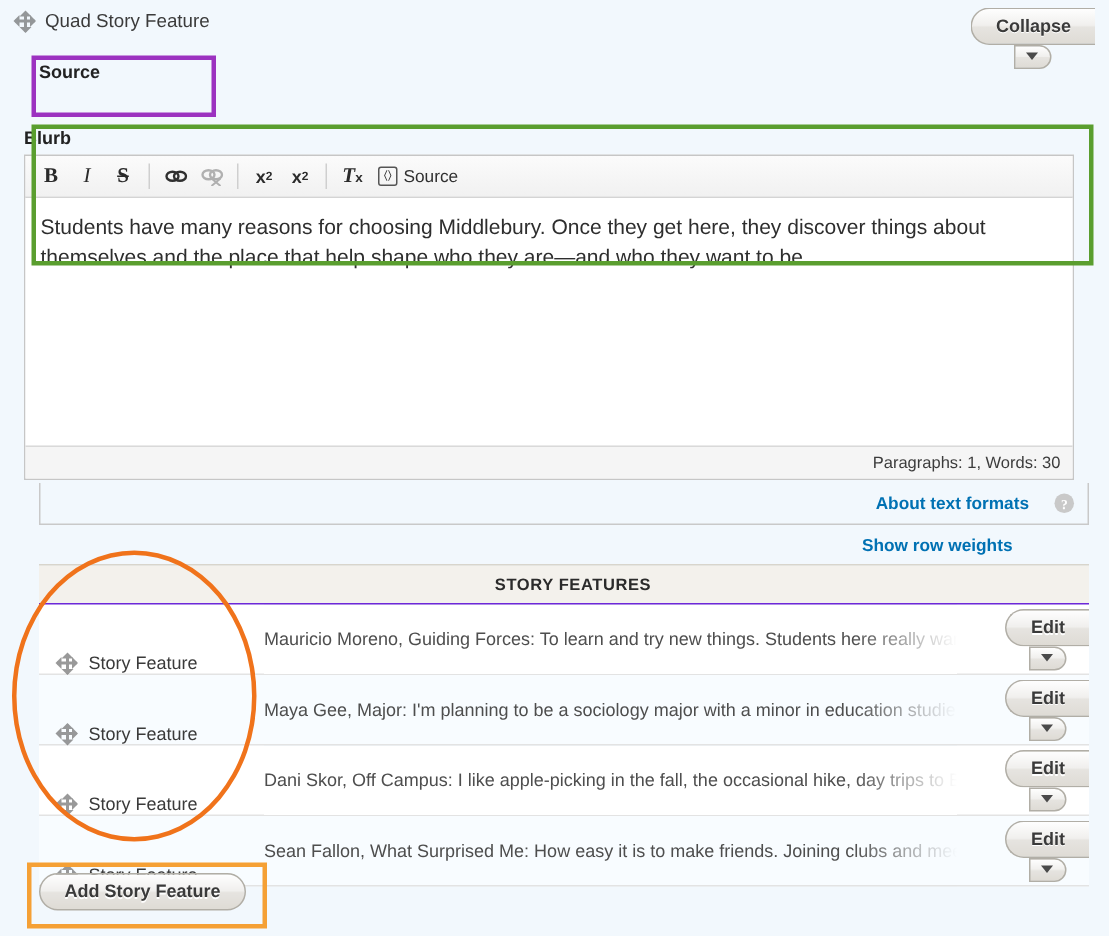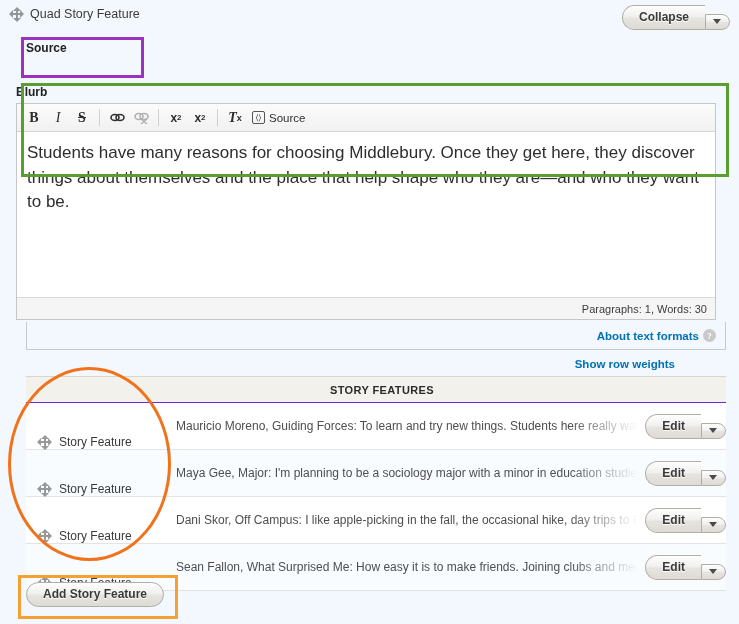--- a/index.html
+++ b/index.html
@@ -54,21 +54,21 @@
   .cross-arrows span {
     position: absolute;
     width: 0; height: 0;
   }
   .cross-arrows .up    { left: 2.5px;  top: -1px;  border-left: 4px solid transparent; border-right: 4px solid transparent; border-bottom: 4px solid #5c5c5c; }
   .cross-arrows .down  { left: 2.5px;  bottom: -1px; border-left: 4px solid transparent; border-right: 4px solid transparent; border-top: 4px solid #5c5c5c; }
   .cross-arrows .left  { top: 2.5px; left: -1px;  border-top: 4px solid transparent; border-bottom: 4px solid transparent; border-right: 4px solid #5c5c5c; }
   .cross-arrows .right { top: 2.5px; right: -1px; border-top: 4px solid transparent; border-bottom: 4px solid transparent; border-left: 4px solid #5c5c5c; }
 
   
-  .btn-group { display: inline-flex; align-items: flex-end; }
+  .btn-group { display: inline-flex; align-items: center; flex-direction: column; }
   .btn {
     font-family: "Liberation Sans", sans-serif;
     font-size: 12px;
     font-weight: bold;
     color: #3a3a3a;
     background: linear-gradient(to bottom, #fefefe 0%, #f0efed 48%, #e6e4e0 52%, #dedbd5 100%);
     border: 1px solid #b1aea6;
     padding: 4px 16px 5px;
     cursor: pointer;
     line-height: 14px;
@@ -177,21 +177,21 @@
     color: #333;
     font-family: "Liberation Mono", monospace;
   }
   .sup-sub { font-weight: bold; font-size: 12px; }
   .sup-sub sup, .sup-sub sub { font-size: 8px; font-weight: bold; }
 
   .editor-body {
     height: 165px;
     background: #fff;
     padding: 9px 10px 0 10px;
-    font-size: 17px;
+    font-size: 14px;
     color: #2e2e2e;
     line-height: 1.45;
   }
   .editor-status {
     height: 22px;
     background: #f5f5f5;
     border-top: 1px solid #d9d9d9;
     display: flex; align-items: center; justify-content: flex-end;
     padding-right: 8px;
     font-size: 11px;
@@ -201,21 +201,21 @@
   .format-row {
     position: absolute;
     left: 26px; top: 322px;
     width: 700px;
     height: 28px;
     border: 1px solid #c9c9c9;
     border-top: none;
     background: #f2f8fd;
     display: flex; align-items: center; justify-content: flex-end;
     padding-right: 9px;
-    gap: 4px;
+    gap: 17px;
   }
   .link-blue {
     color: #0071b3;
     font-size: 11.5px;
     font-weight: bold;
     text-decoration: none;
     cursor: pointer;
   }
   .help-icon {
     width: 13px; height: 13px;

